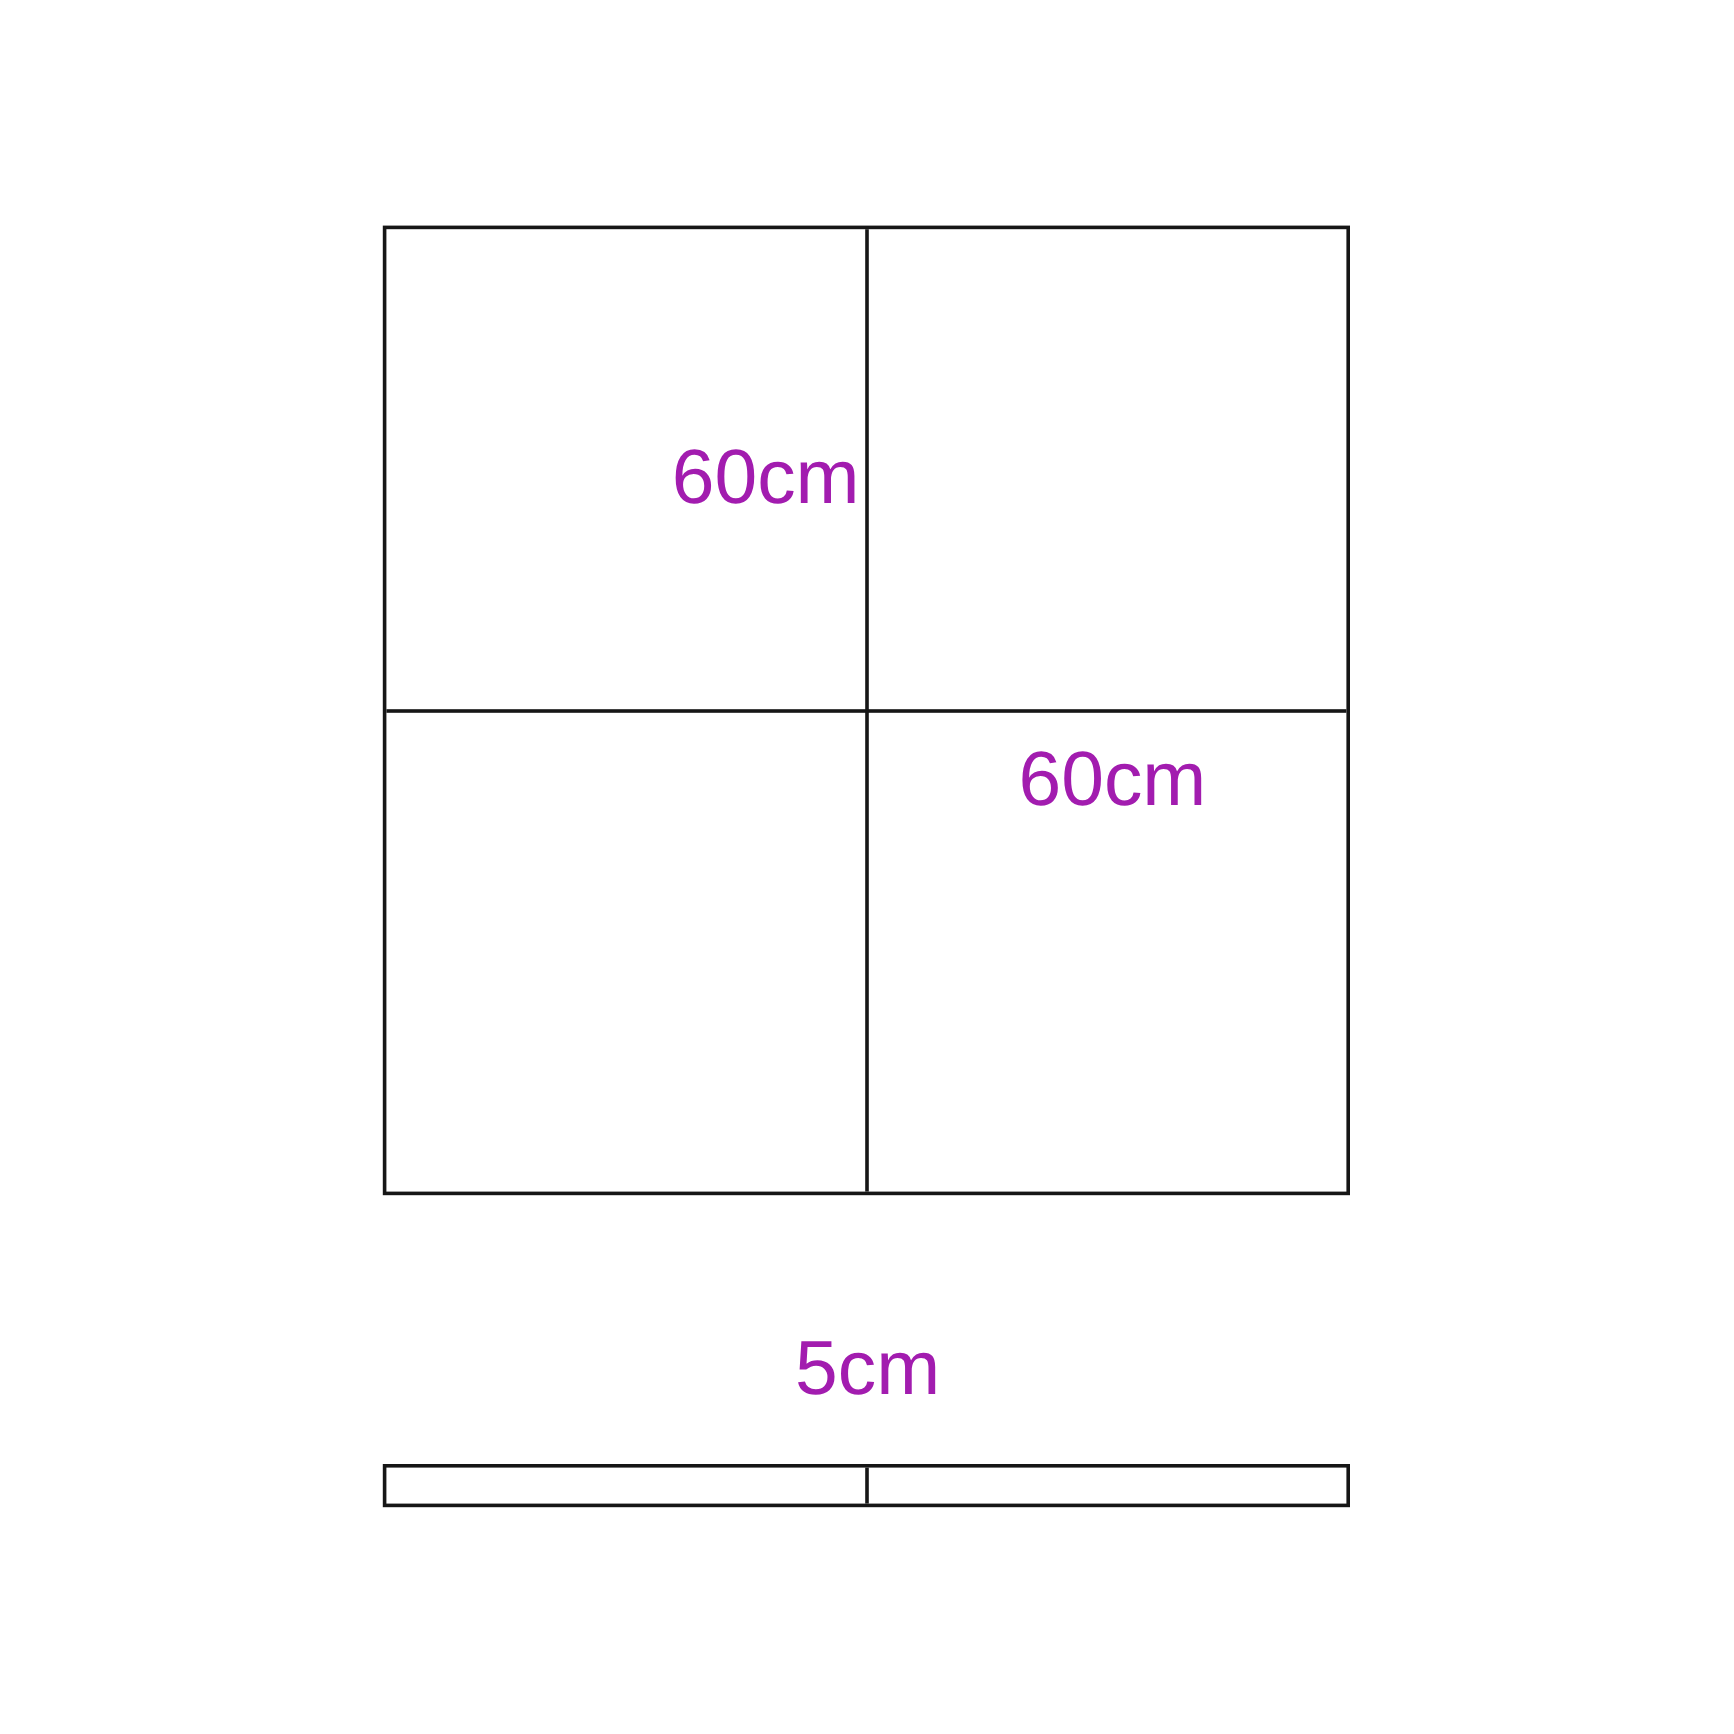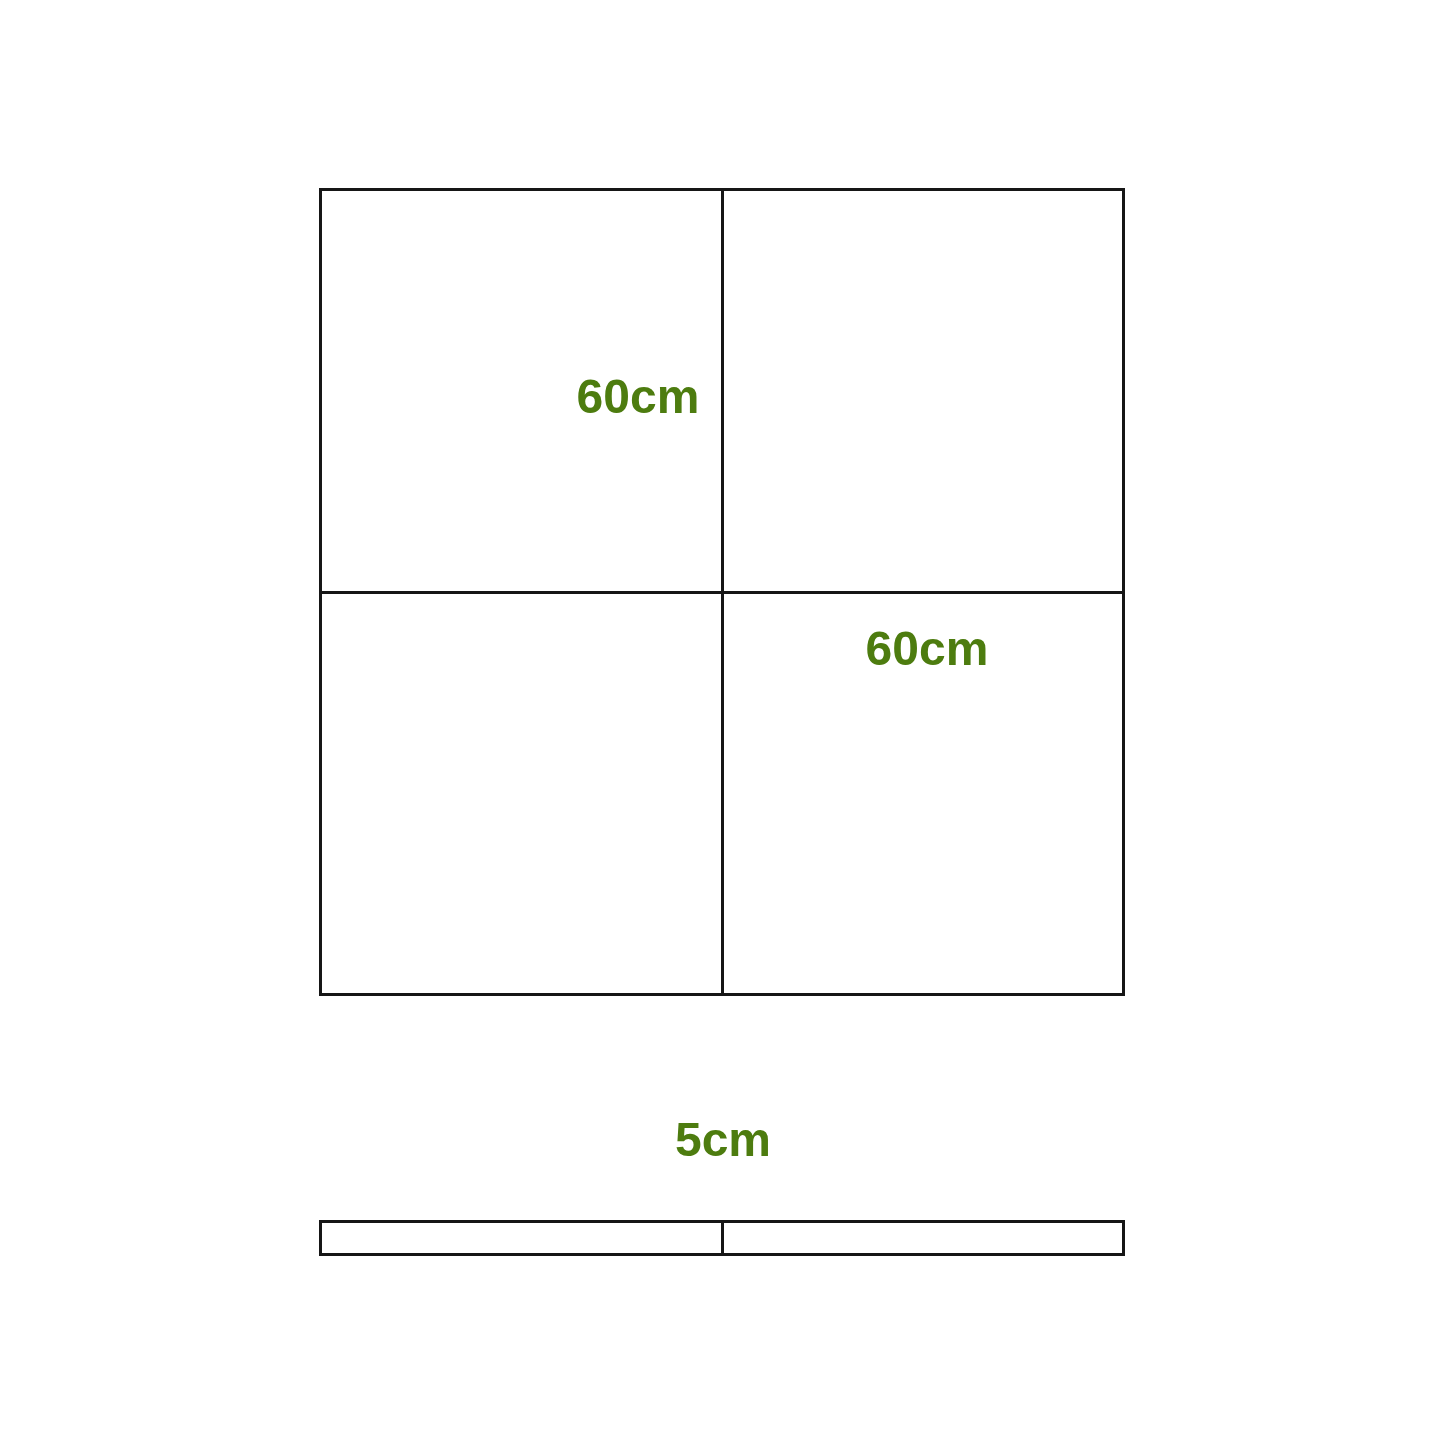--- a/index.html
+++ b/index.html
@@ -63,24 +63,24 @@
     top: 0;
     bottom: 0;
     width: 3px;
     margin-left: -1.5px;
     background: #161616;
   }
 
   
   .dim-label {
     position: absolute;
-    font-size: 48px;
+    font-size: 64px;
     line-height: 1;
-    color: #4d7c0f;
-    font-weight: 700;
+    color: #a21caf;
+    font-weight: 400;
     letter-spacing: 0px;
     white-space: nowrap;
     transform: translate(-50%, -50%);
   }
   
   .label-square-top-left {
     left: 316px;
     top: 206px;
   }
   .label-square-bottom-right {

